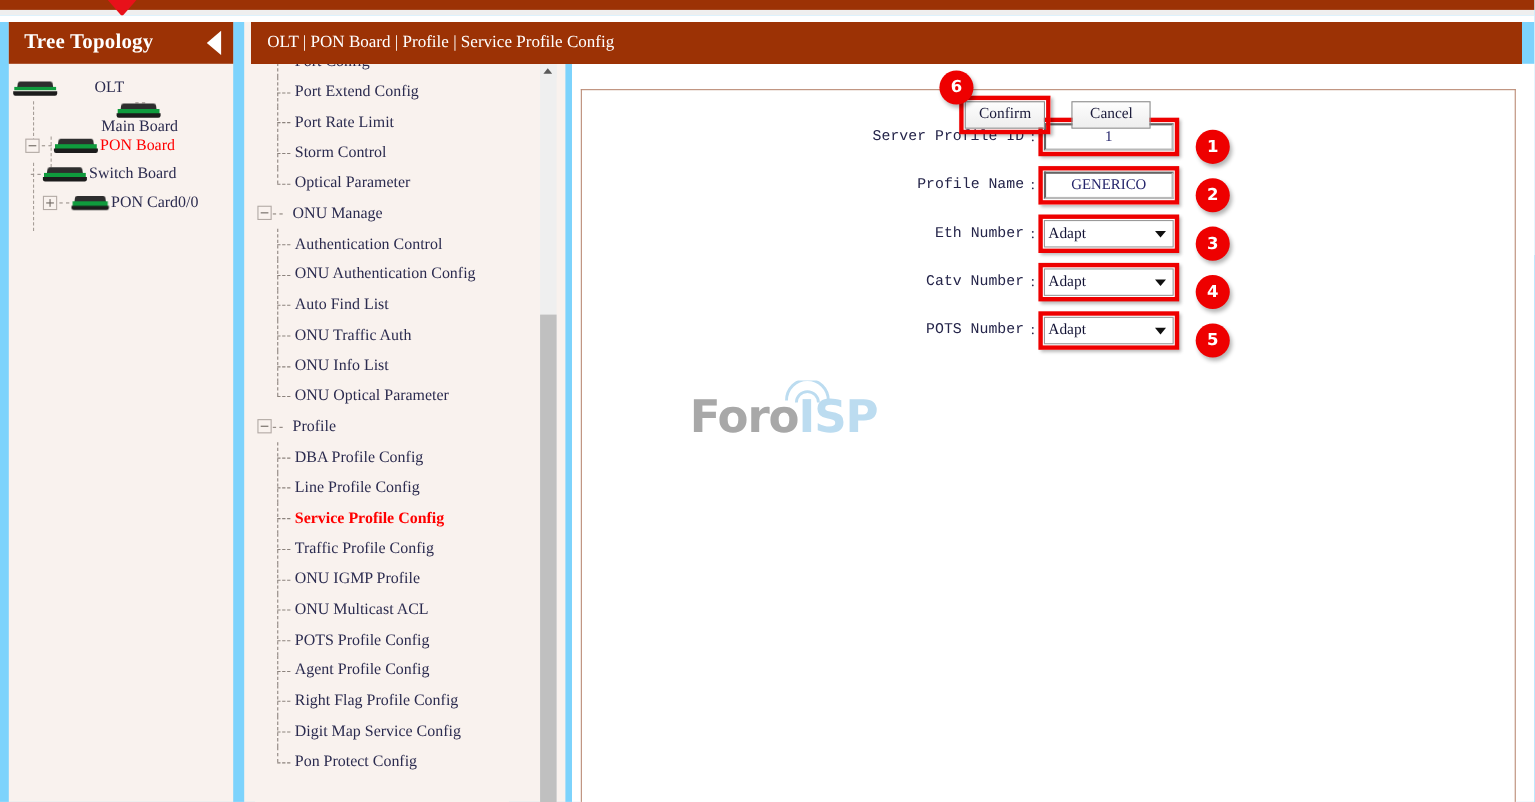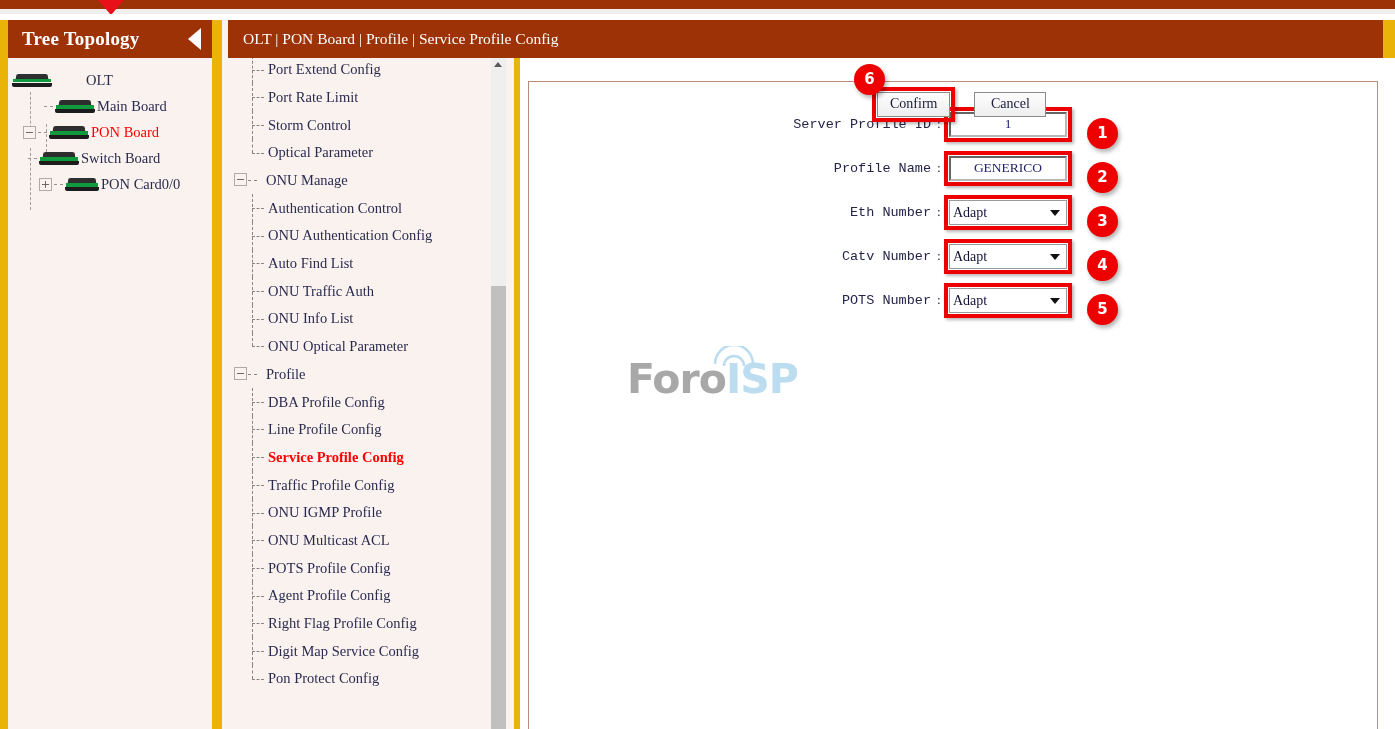--- a/index.html
+++ b/index.html
@@ -3,21 +3,21 @@
 <meta charset="utf-8">
 <style>
   * { box-sizing: border-box; }
   html, body {
     margin: 0; padding: 0;
     width: 1395px; height: 729px;
     background: #ffffff;
     font-family: "Liberation Serif", "DejaVu Serif", serif;
     overflow: hidden;
   }
-  #page { position: relative; width: 1395px; height: 729px; background: #eab308; }
+  #page { position: relative; width: 1395px; height: 729px; background: #7dd3fc; }
 
   
   .top-strip {
     position: absolute; left: 0; top: 0; width: 1395px; height: 14px;
     background: #efefef;
   }
   .top-strip-bar {
     position: absolute; left: 0; top: 0; width: 1395px; height: 9px;
     background: #9c3205;
   }
@@ -113,21 +113,21 @@
     border-left: 1px dashed #a79e98;
   }
 
   
   .menu-panel {
     position: absolute; left: 222px; top: 20px;
     width: 292px; height: 709px;
     background: #f9f2ee;
     overflow: hidden;
   }
-  .menu-scroll { position: relative; padding-top: 22px; }
+  .menu-scroll { position: relative; padding-top: 36px; }
   .menu-item {
     position: relative; height: 27.7px;
     display: flex; align-items: center;
     font-size: 14.5px; color: #2b2b4f;
     font-family: "Liberation Serif", serif;
     white-space: nowrap; cursor: pointer;
   }
   .menu-item .label { line-height: 1; }
   .menu-item.active .label { color: #ff0000; font-weight: bold; }
   .menu-item.group { padding-left: 16px; }
@@ -318,21 +318,21 @@
 
       <div class="tree-row" style="padding-left:4px;gap:32px;">
         <span class="dev-icon flat">
           <span class="top"></span>
             <span class="band" style="background:#0f9b3d;height:3px;"></span>
             <span class="base"></span>
         </span>
         <span>OLT</span>
       </div>
 
-      <div class="tree-row" style="padding-left:34px;">
+      <div class="tree-row" style="padding-left:34px;flex-direction:column;">
         <span class="hdash"></span>
         <span class="dev-icon">
           <span class="top"></span>
             <span class="band"></span>
             <span class="base"></span>
         </span>
         <span>Main Board</span>
       </div>
 
       <div class="tree-row red" style="padding-left:15px;">

